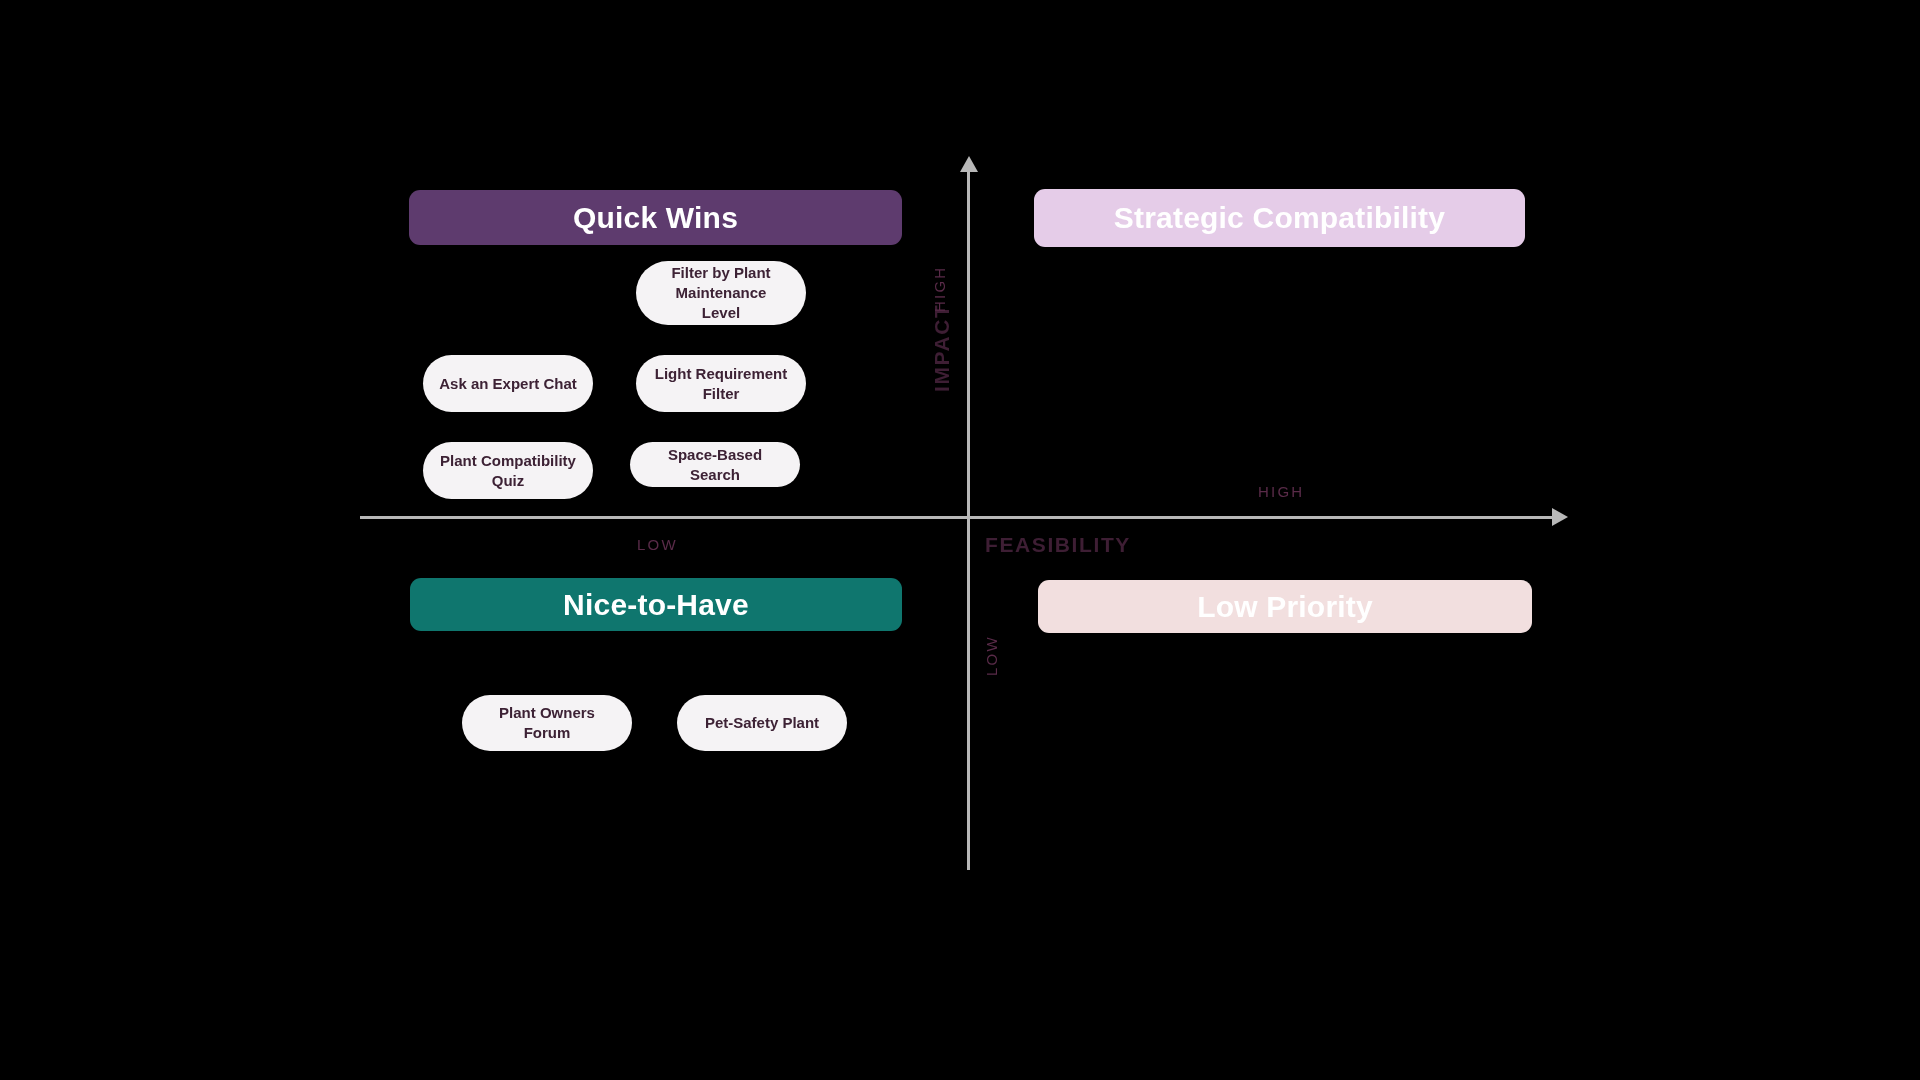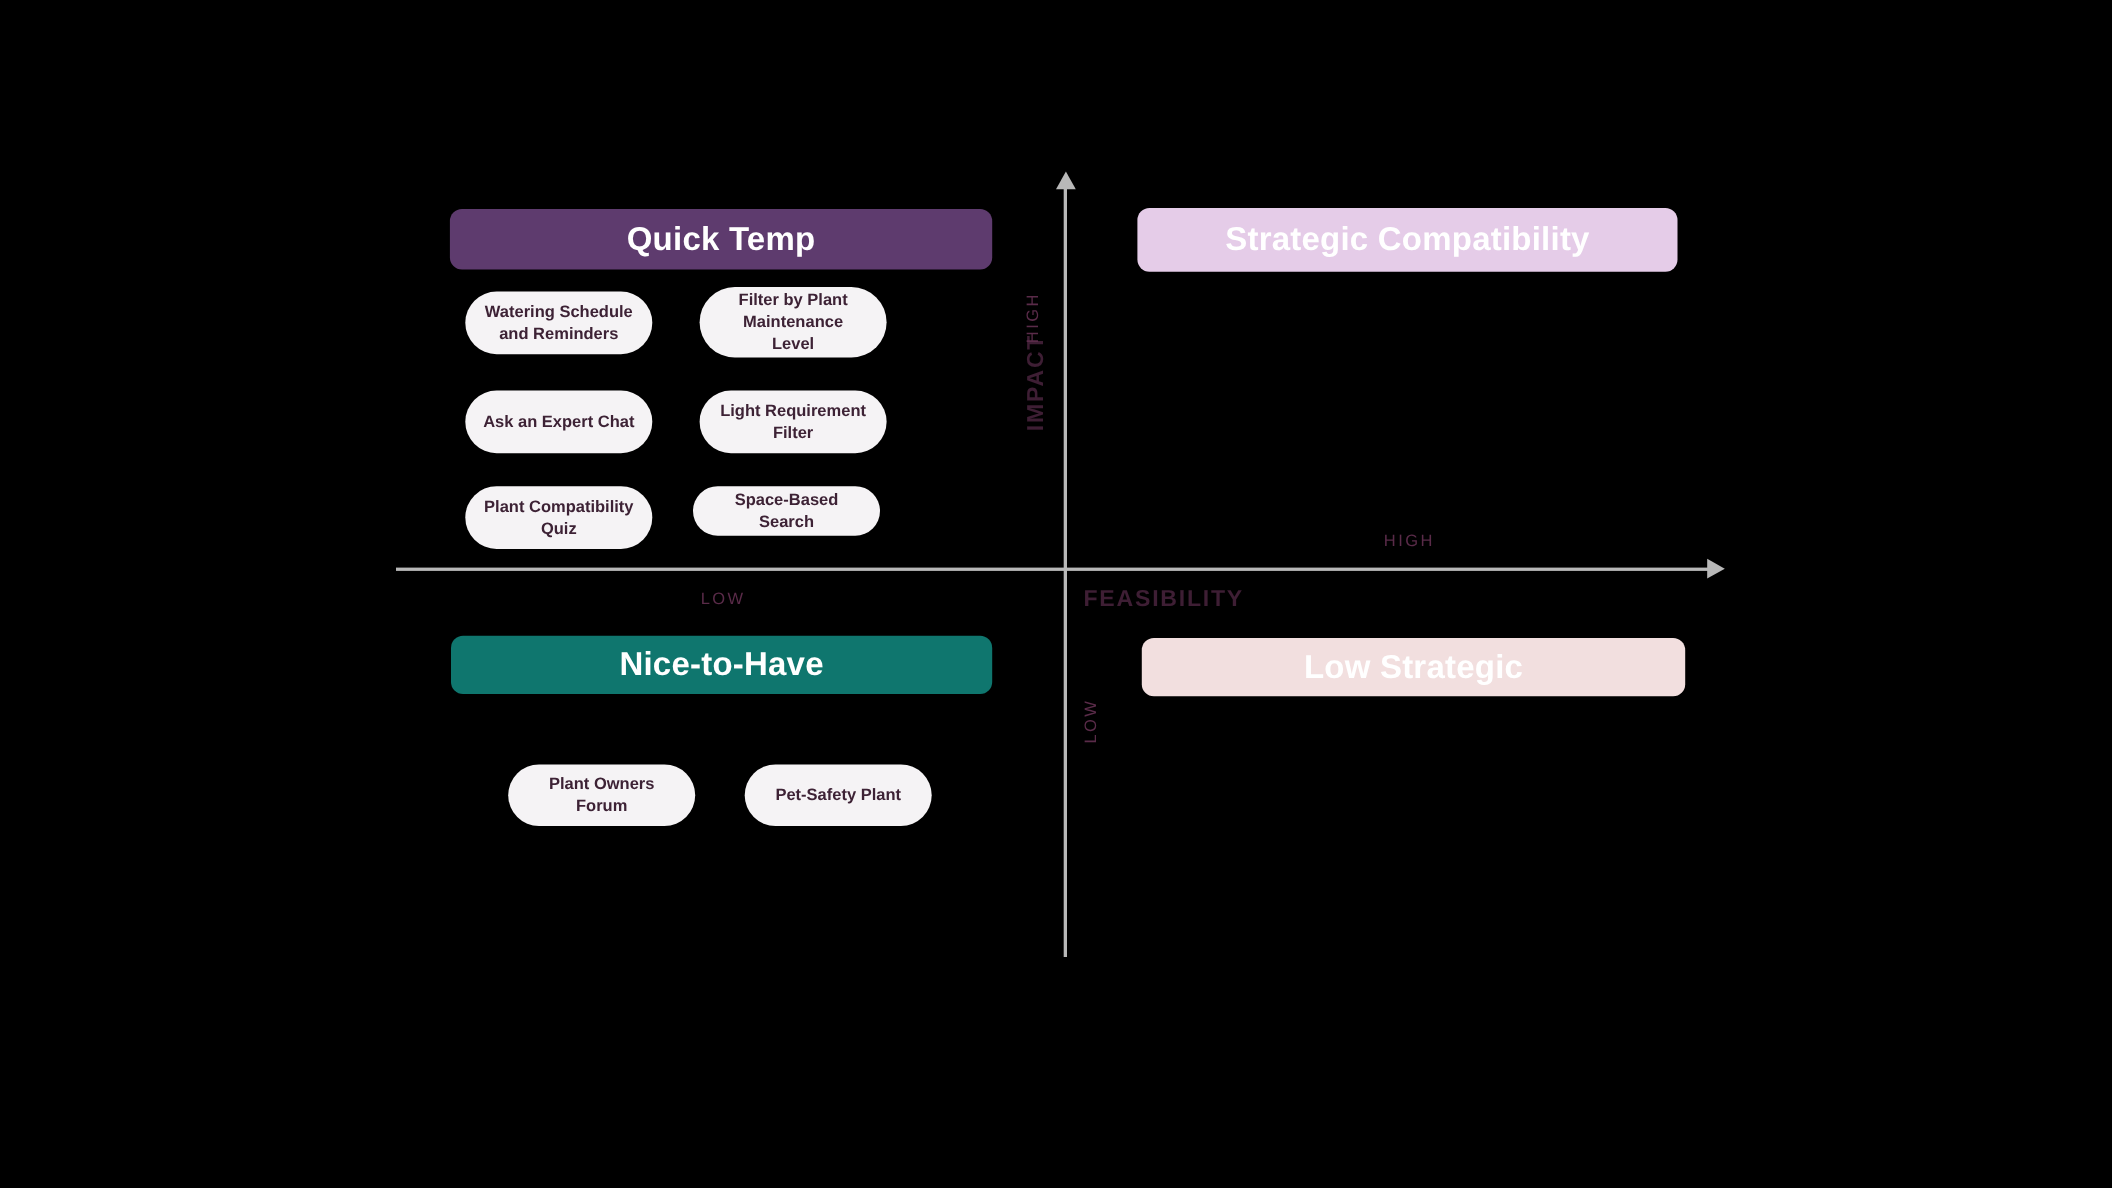--- a/index.html
+++ b/index.html
@@ -171,27 +171,25 @@
   <div class="arrow-head" id="y-arrow"></div>
 
   <div class="axis-title" id="label-feasibility">FEASIBILITY</div>
   <div class="axis-title" id="label-impact">IMPACT</div>
 
   <div class="axis-tick" id="tick-x-low">LOW</div>
   <div class="axis-tick" id="tick-x-high">HIGH</div>
   <div class="axis-tick" id="tick-y-high">HIGH</div>
   <div class="axis-tick" id="tick-y-low">LOW</div>
 
-  <div class="quad-header" id="header-quick-wins">Quick Temp</div>
+  <div class="quad-header" id="header-quick-wins">Quick Wins</div>
   <div class="quad-header" id="header-strategic">Strategic Compatibility</div>
   <div class="quad-header" id="header-nice-to-have">Nice-to-Have</div>
-  <div class="quad-header" id="header-low-priority">Low Strategic</div>
-
-  <div class="item-card" style="left:423px; top:265px; width:170px; height:57px;">Watering Schedule
-and Reminders</div>
+  <div class="quad-header" id="header-low-priority">Low Priority</div>
+
   <div class="item-card" style="left:636px; top:261px; width:170px; height:64px;">Filter by Plant
 Maintenance
 Level</div>
 
   <div class="item-card" style="left:423px; top:355px; width:170px; height:57px;">Ask an Expert Chat</div>
   <div class="item-card" style="left:636px; top:355px; width:170px; height:57px;">Light Requirement
 Filter</div>
 
   <div class="item-card" style="left:423px; top:442px; width:170px; height:57px;">Plant Compatibility
 Quiz</div>

